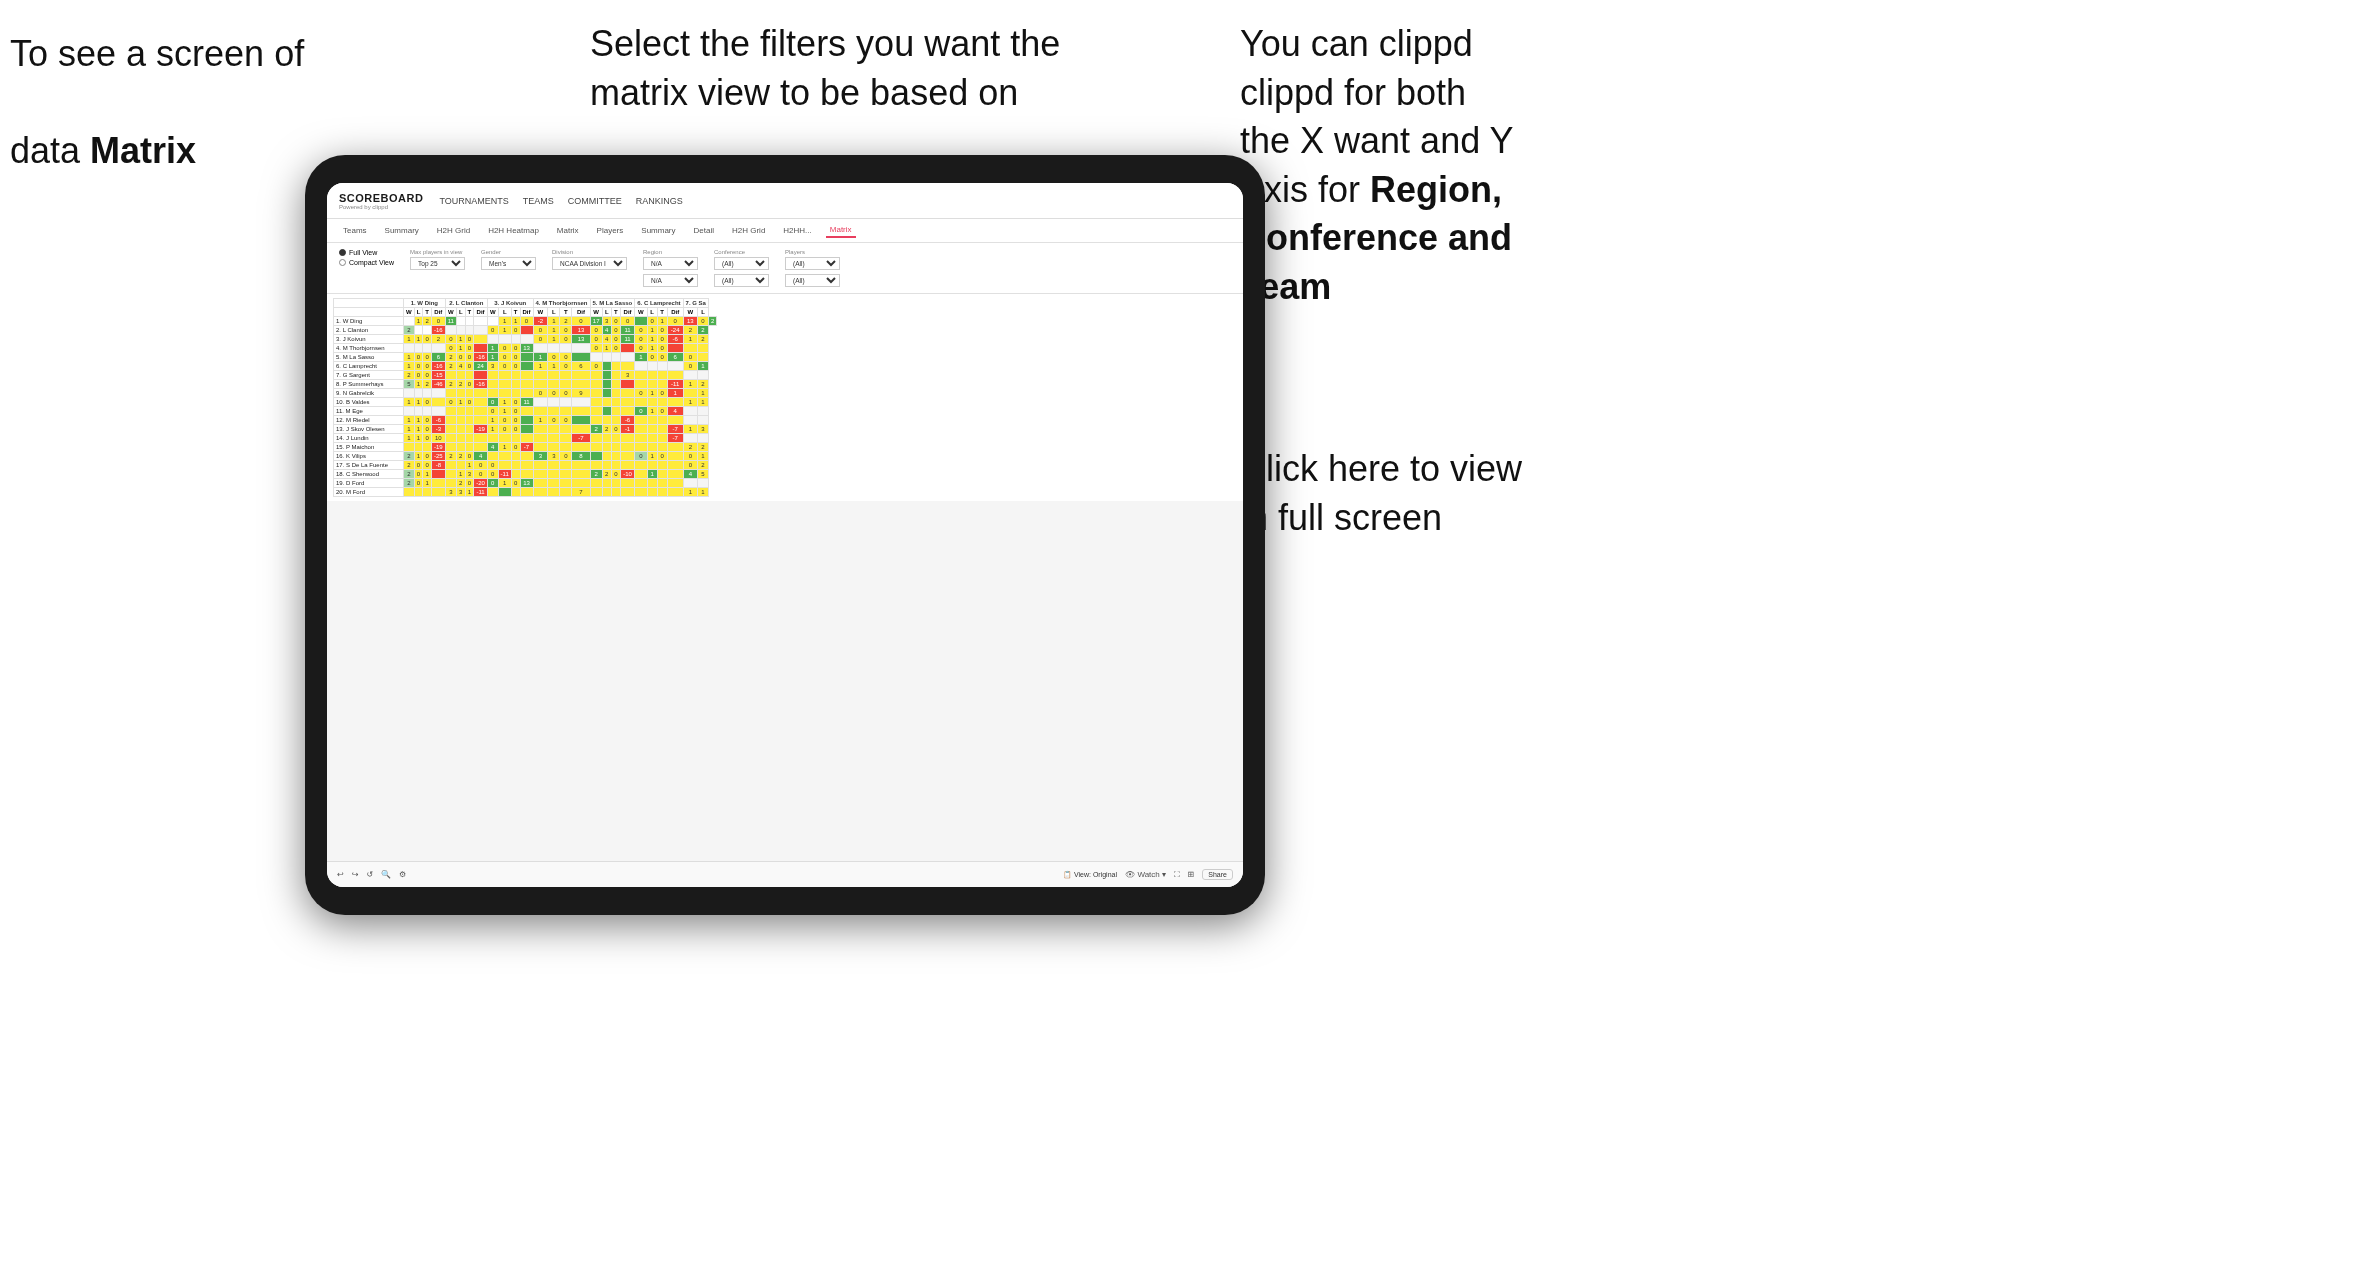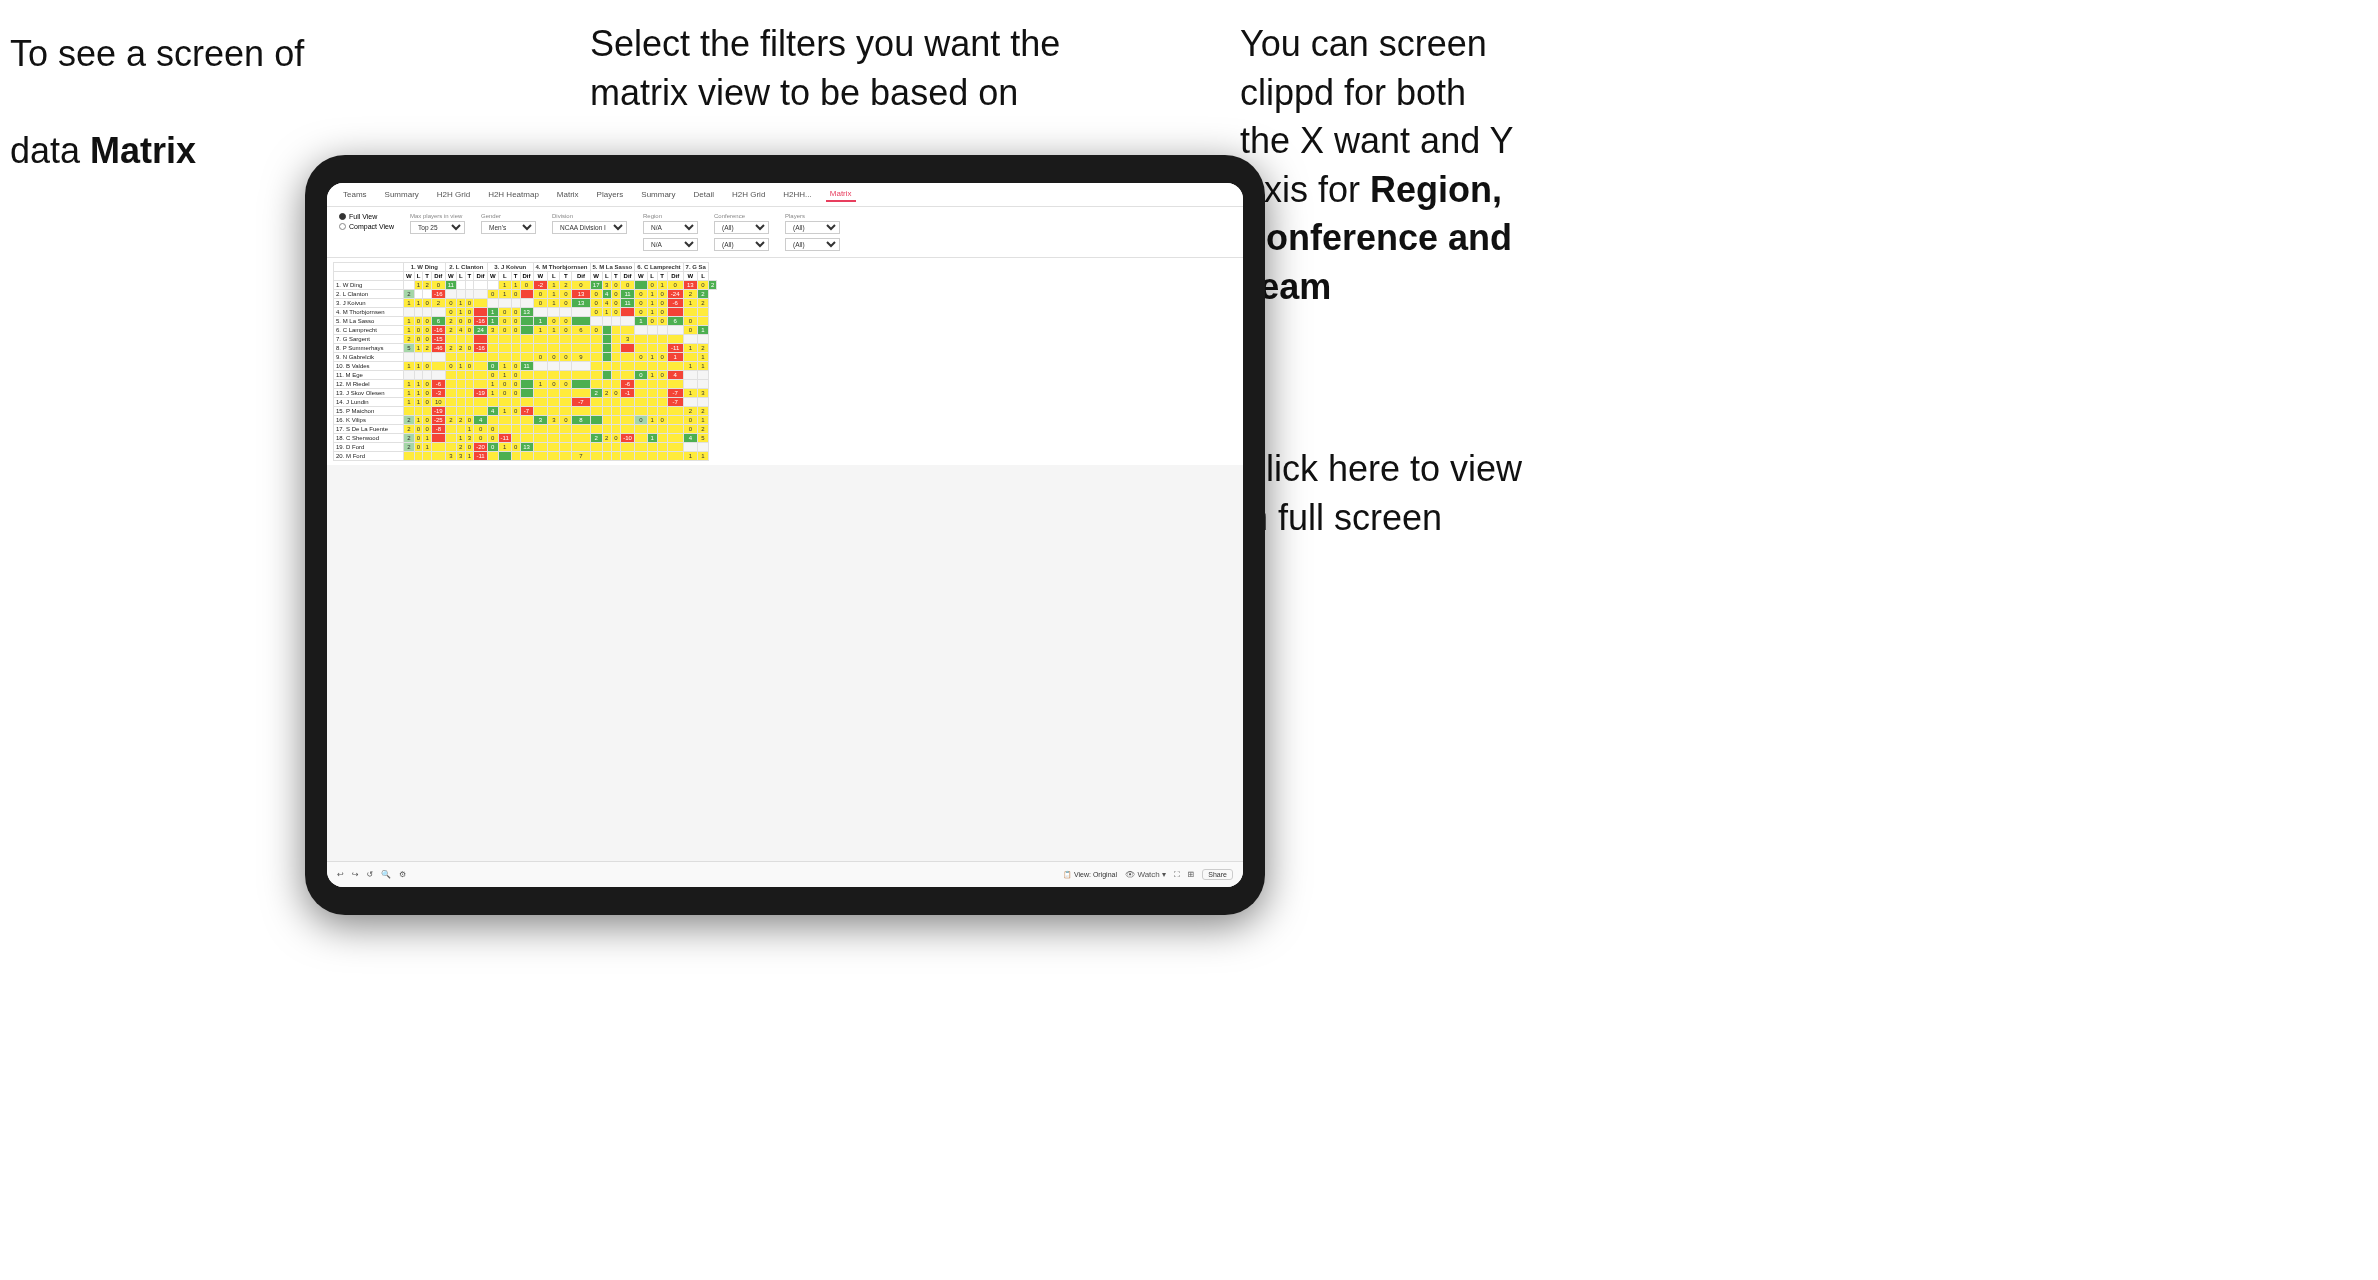--- a/index.html
+++ b/index.html
@@ -259,21 +259,21 @@
   <span>To see a screen of</span><br>
   <br>
   <span>data </span><strong>Matrix</strong>
 </div>
 
 <div class="annotation" id="ann-topcenter">
   <span>Select the filters you want the matrix view to be based on</span>
 </div>
 
 <div class="annotation" id="ann-topright">
-  <span>You  can screen</span><br>
+  <span>You  can clippd</span><br>
   <span>clippd for both</span><br>
   <span>the X want and Y</span><br>
   <span>Axis for </span><strong>Region,</strong><br>
   <strong>Conference and</strong><br>
   <strong>Team</strong>
 </div>
 
 <div class="annotation" id="ann-bottomright" style="left:1240px; top:445px;">
   <span>Click here to view</span><br>
   <span>in full screen</span>
@@ -293,20 +293,32 @@
 
   <path d="M 1240 200 C 1180 240, 1100 260, 1030 280" stroke="#e83e5e" stroke-width="3" fill="none" marker-end="url(#arrowhead)"></path>
 
   <path d="M 1240 530 C 1180 560, 1100 600, 1040 635" stroke="#e83e5e" stroke-width="3" fill="none" marker-end="url(#arrowhead)"></path>
 </svg>
 
 <div class="tablet-frame">
   <div class="tablet-screen">
     <div class="tablet-content">
 
+      <div class="app-header">
+        <div class="scoreboard-logo">
+          <span class="logo-main">SCOREBOARD</span>
+          <span class="logo-sub">Powered by clippd</span>
+        </div>
+        <div class="nav-items">
+          <span class="nav-item">TOURNAMENTS</span>
+          <span class="nav-item">TEAMS</span>
+          <span class="nav-item">COMMITTEE</span>
+          <span class="nav-item">RANKINGS</span>
+        </div>
+      </div>
 
       <div class="sub-nav">
         <span class="sub-nav-item">Teams</span>
         <span class="sub-nav-item">Summary</span>
         <span class="sub-nav-item">H2H Grid</span>
         <span class="sub-nav-item">H2H Heatmap</span>
         <span class="sub-nav-item">Matrix</span>
         <span class="sub-nav-item">Players</span>
         <span class="sub-nav-item">Summary</span>
         <span class="sub-nav-item">Detail</span>

